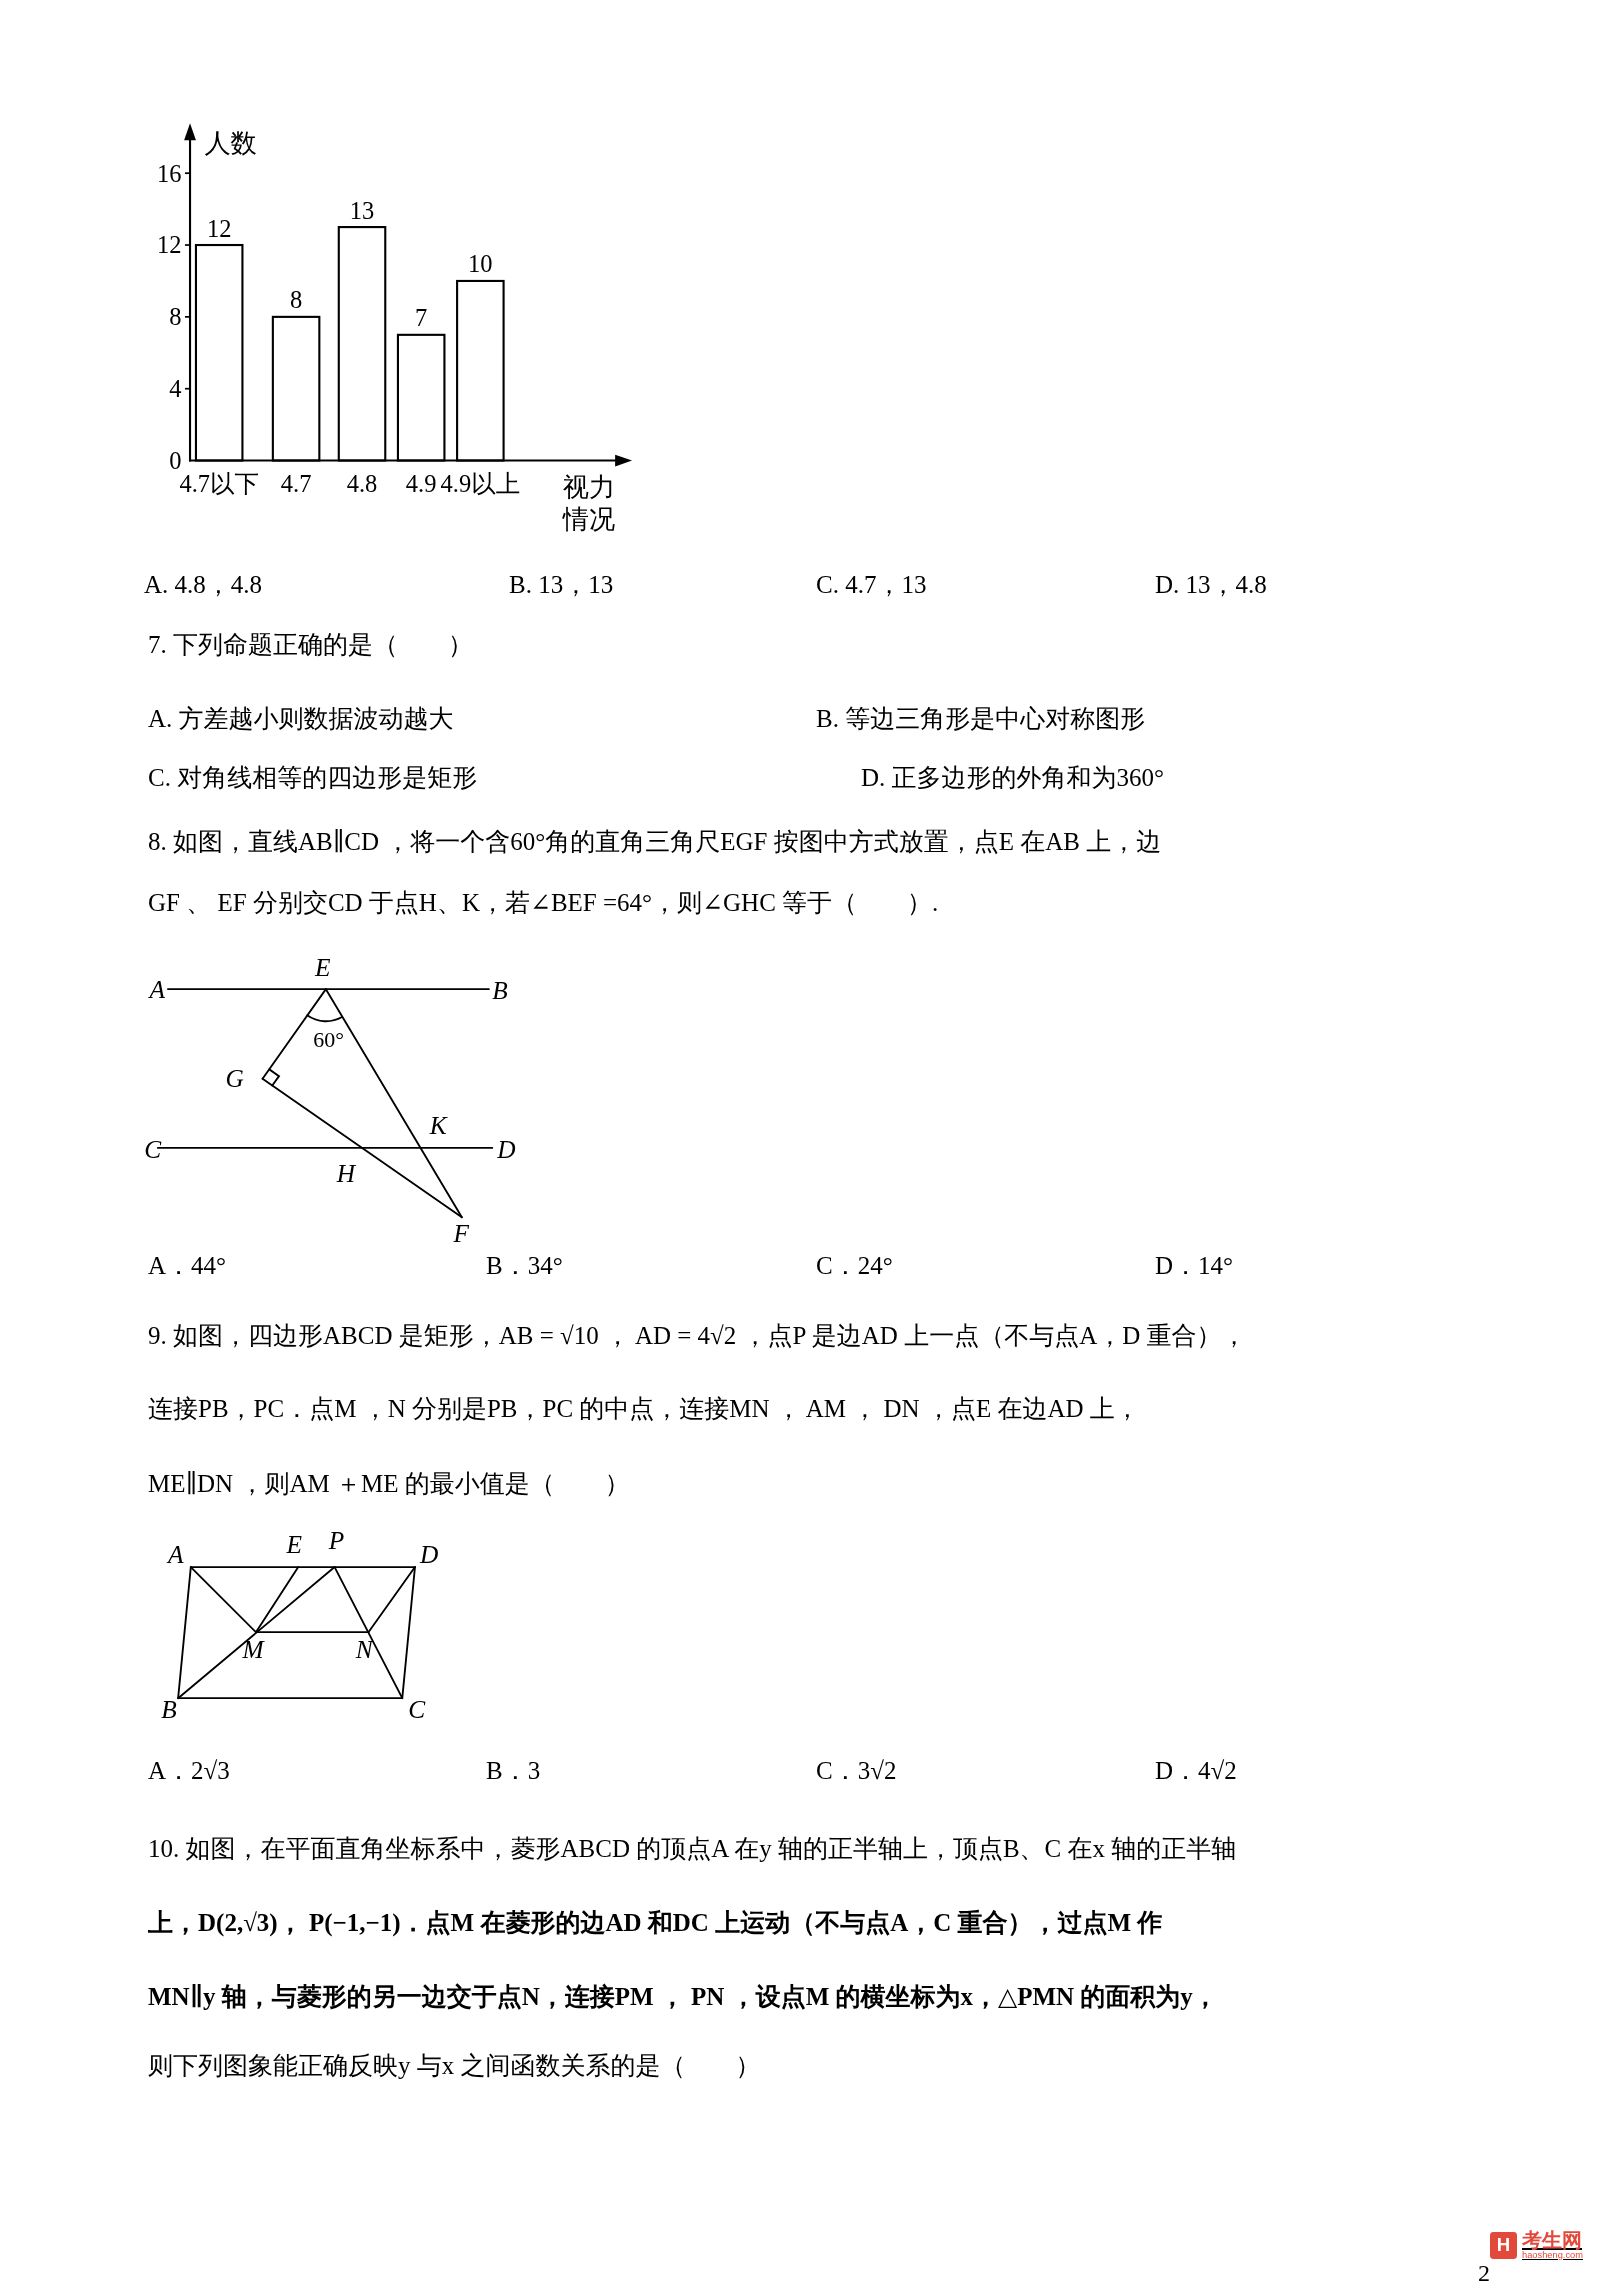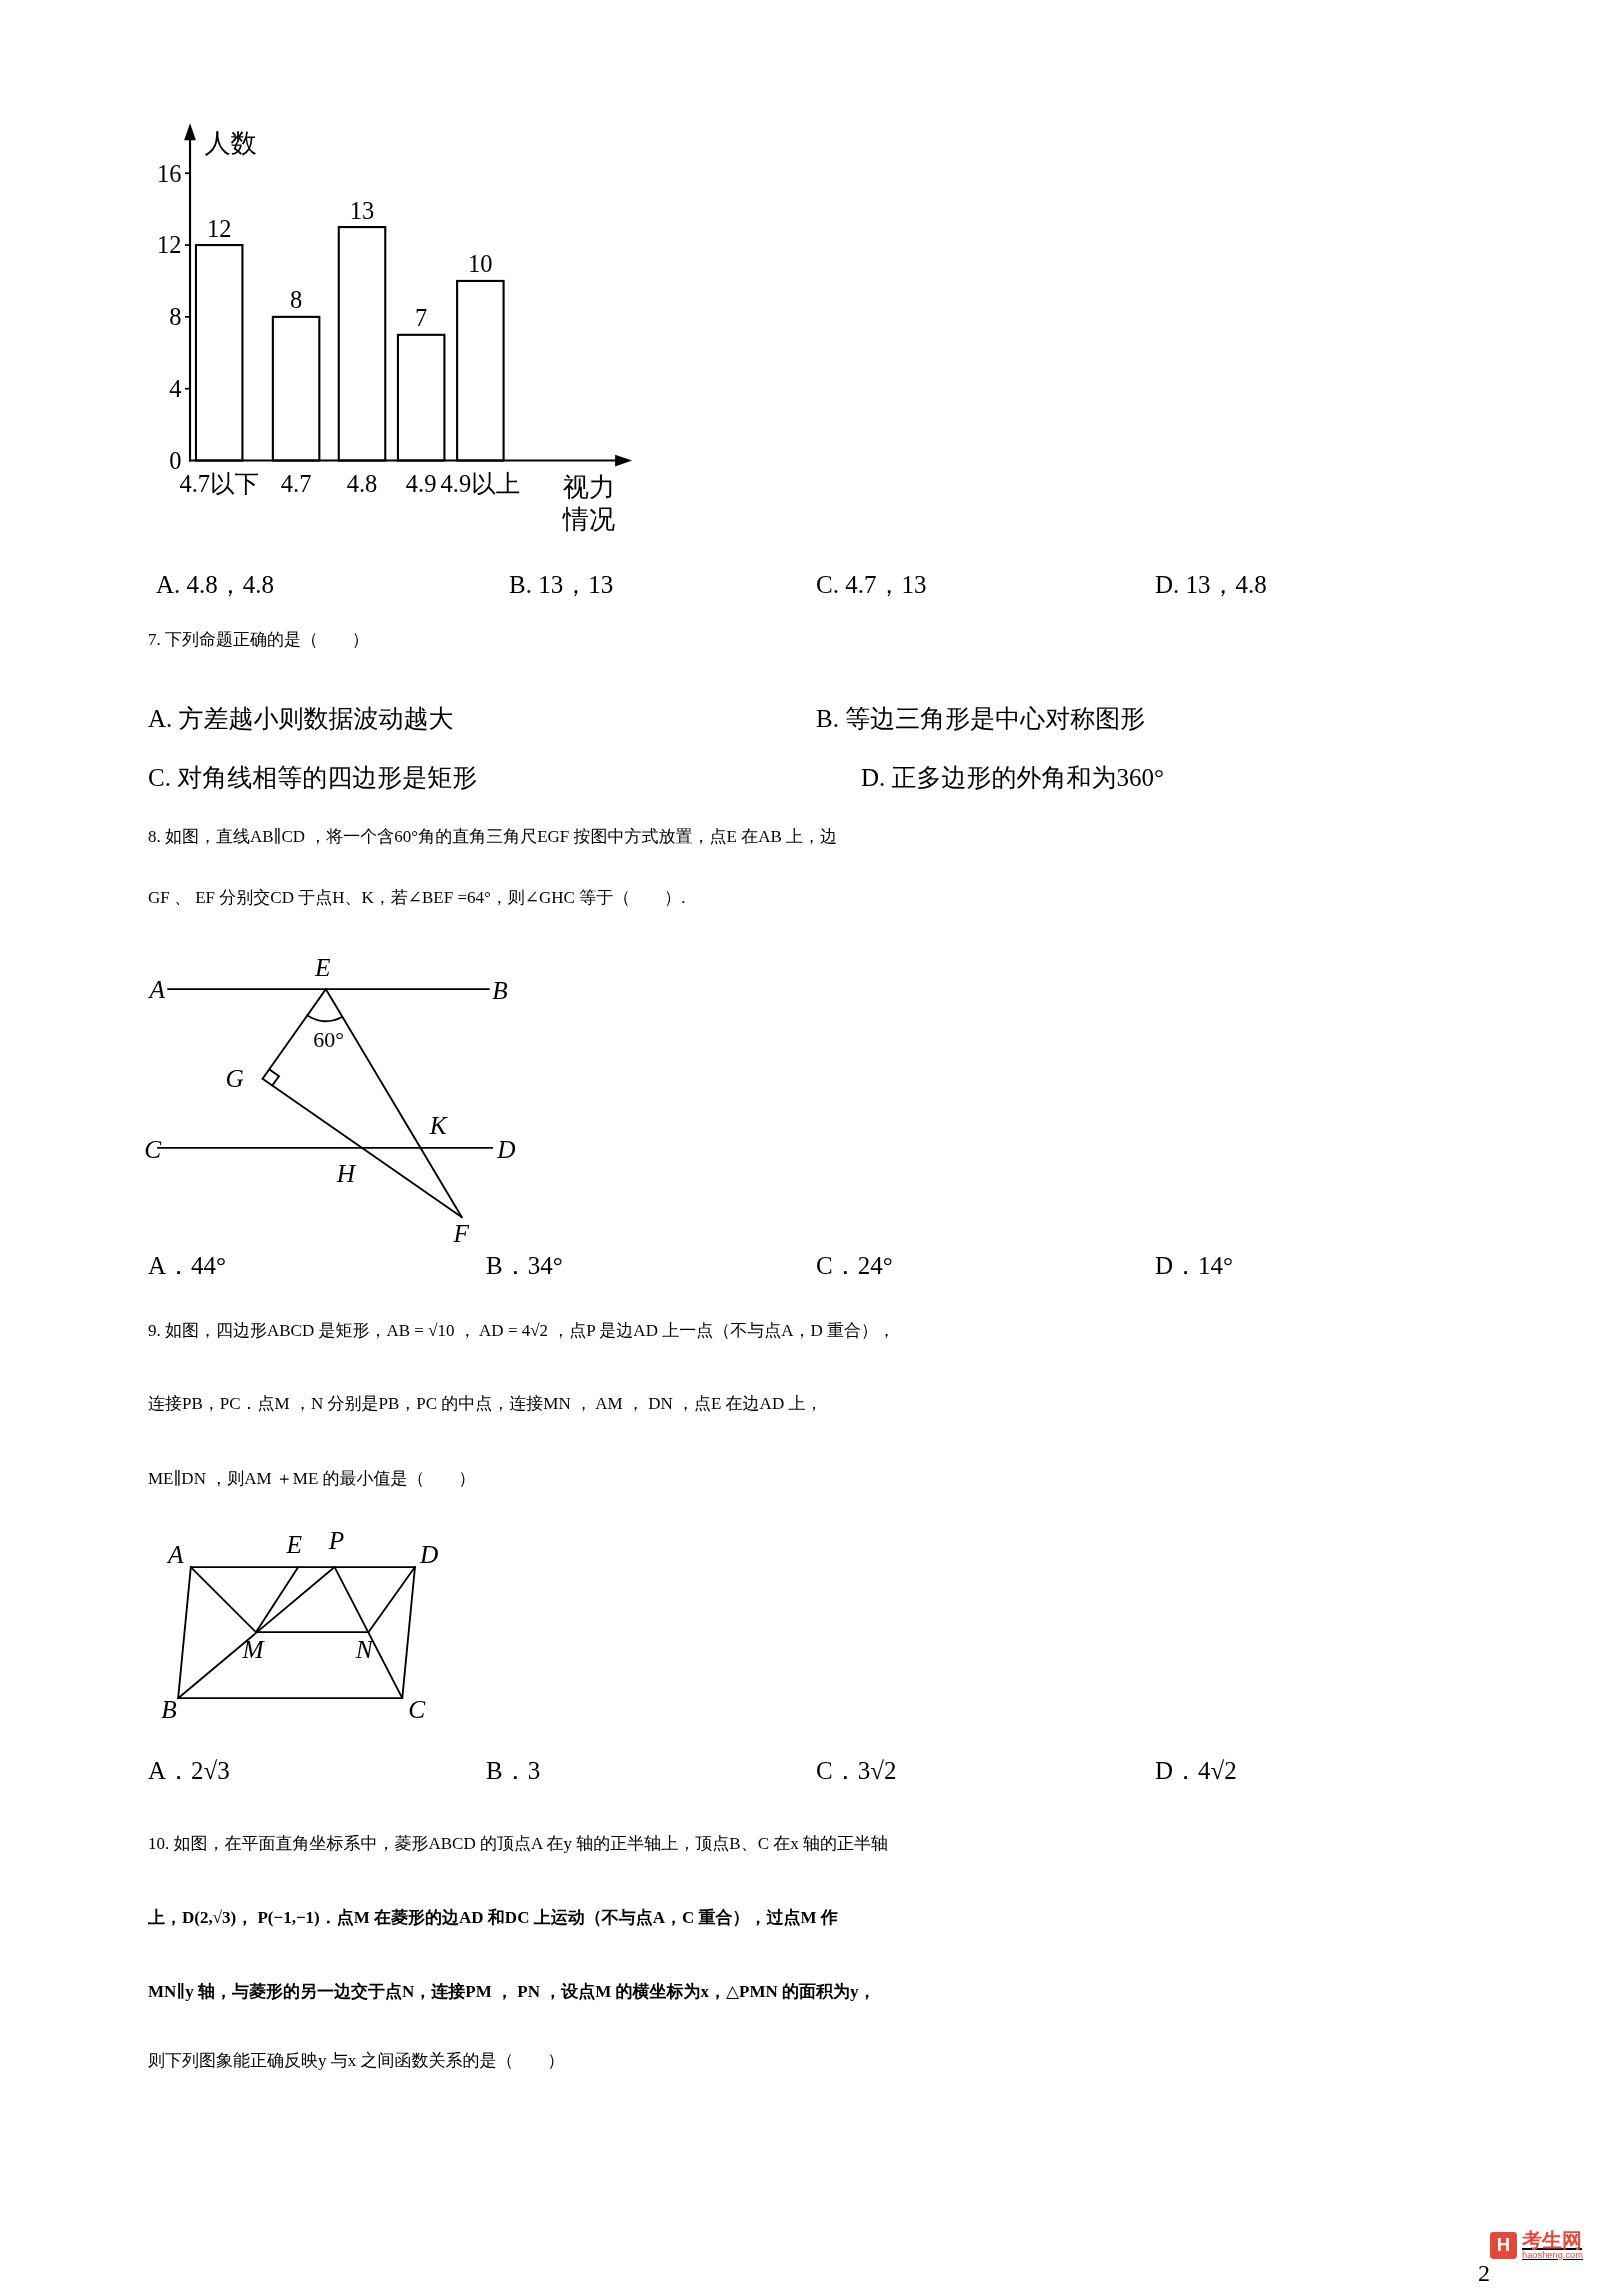--- a/index.html
+++ b/index.html
@@ -4,21 +4,21 @@
 <style>
   * { margin:0; padding:0; box-sizing:border-box; }
   html,body { background:#ffffff; }
   body {
     position:relative;
     width:1624px; height:2295px;
     font-family:"Liberation Serif","DejaVu Serif",serif;
     color:#000; font-size:25px;
     overflow:hidden;
   }
-  .line { position:absolute; white-space:pre; font-size:17px; }
+  .line { position:absolute; white-space:pre; font-size:25px; }
   .opt  { position:absolute; white-space:pre; font-size:25px; }
   #chart-wrap { position:absolute; left:152px; top:118px; width:524px; height:440px; }
   #chart-svg text { font-family:"Liberation Serif","DejaVu Serif",serif; fill:#000; }
   #chart-svg .c-tick { font-size:29px; }
   #chart-svg .c-val  { font-size:29px; }
   #chart-svg .c-lab  { font-size:31px; }
   svg.fig { position:absolute; overflow:visible; }
   svg.fig line, svg.fig path { stroke:#000; stroke-width:2.2; fill:none; stroke-linecap:round; }
   svg.fig text { font-family:"Liberation Serif","DejaVu Serif",serif; fill:#000; }
   svg.fig text.pt { font-style:italic; font-size:30px; }
@@ -67,21 +67,21 @@
       <text x="318.5" y="246.25" text-anchor="middle" class="c-val">7</text>
       <text x="318.5" y="442" text-anchor="middle" class="c-tick">4.9</text>
       <rect x="361" y="192.5" width="55" height="212.5" fill="none" stroke="#000" stroke-width="2.5"></rect>
       <text x="388.5" y="182.5" text-anchor="middle" class="c-val">10</text>
       <text x="388.5" y="442" text-anchor="middle" class="c-tick">4.9以上</text>
       <text x="486" y="447" class="c-lab">视力</text>
       <text x="486" y="485" class="c-lab">情况</text>
     </svg>
 </div>
 
-<div class="opt" style="left:156px; top:568px;text-align:right;">A. 4.8，4.8</div>
+<div class="opt" style="left:144px; top:568px;text-align:right;">A. 4.8，4.8</div>
 <div class="opt" style="left:486px; top:568px;margin-left:23px;">B. 13，13</div>
 <div class="opt" style="left:816px; top:568px;">C. 4.7，13</div>
 <div class="opt" style="left:1155px; top:568px;">D. 13，4.8</div>
 
 <div class="line" style="left:148px; top:628px;">7. 下列命题正确的是（　　）</div>
 <div class="opt" style="left:148px; top:702px;">A. 方差越小则数据波动越大</div>
 <div class="opt" style="left:816px; top:702px;">B. 等边三角形是中心对称图形</div>
 <div class="opt" style="left:148px; top:761px;">C. 对角线相等的四边形是矩形</div>
 <div class="opt" style="left:816px; top:761px;margin-left:45px;">D. 正多边形的外角和为360°</div>
 

